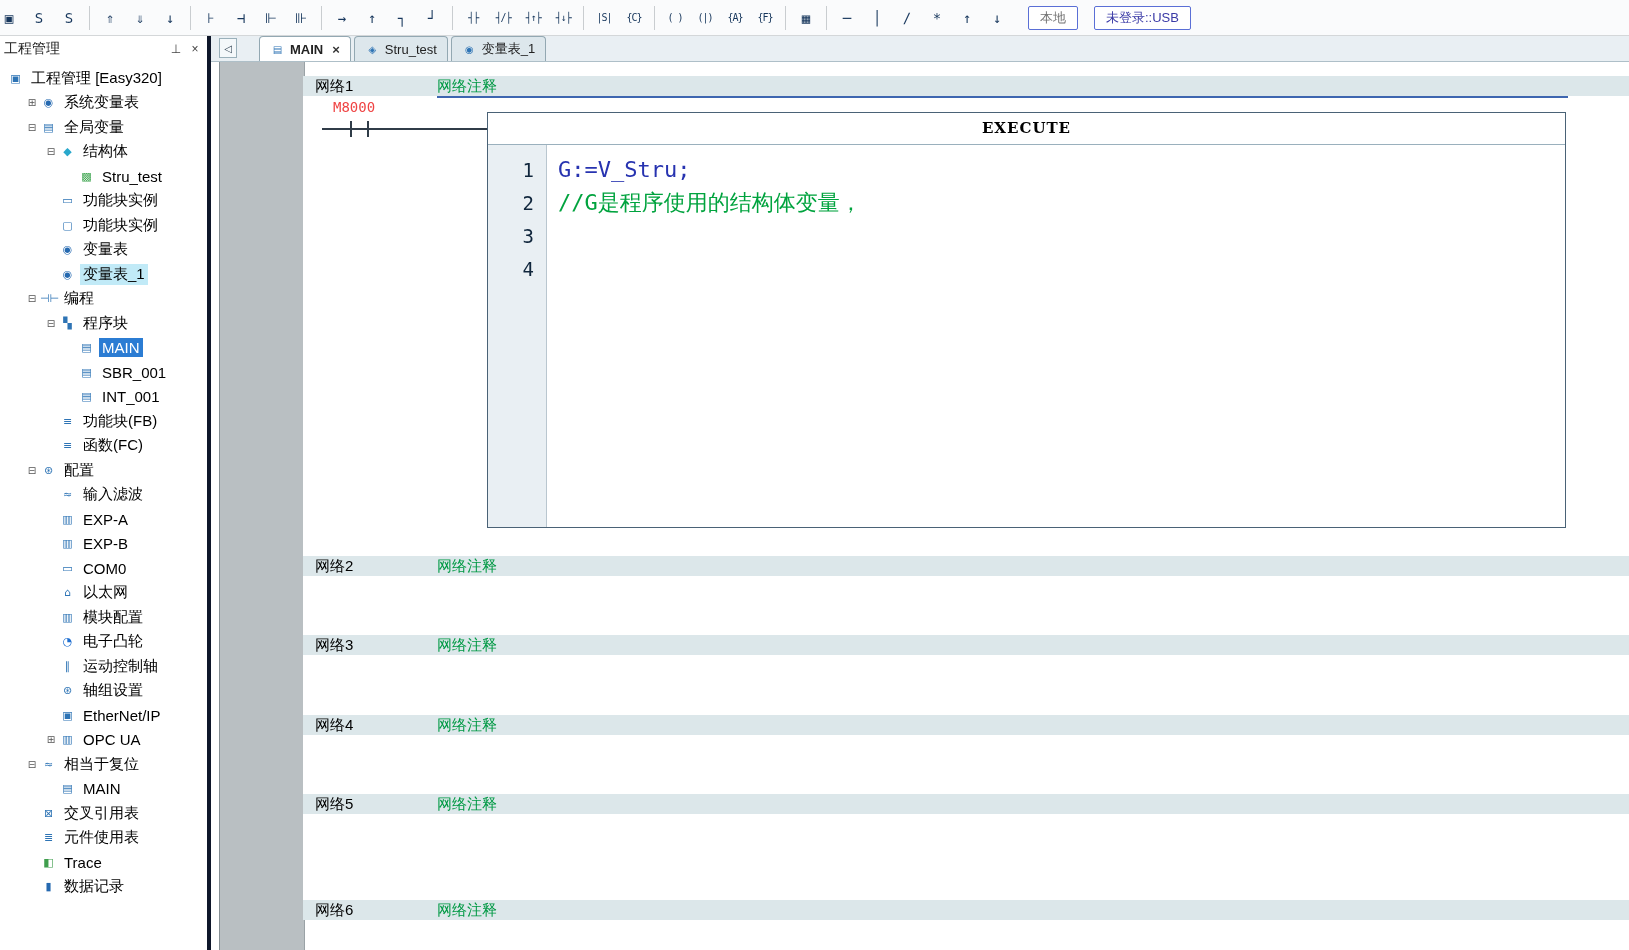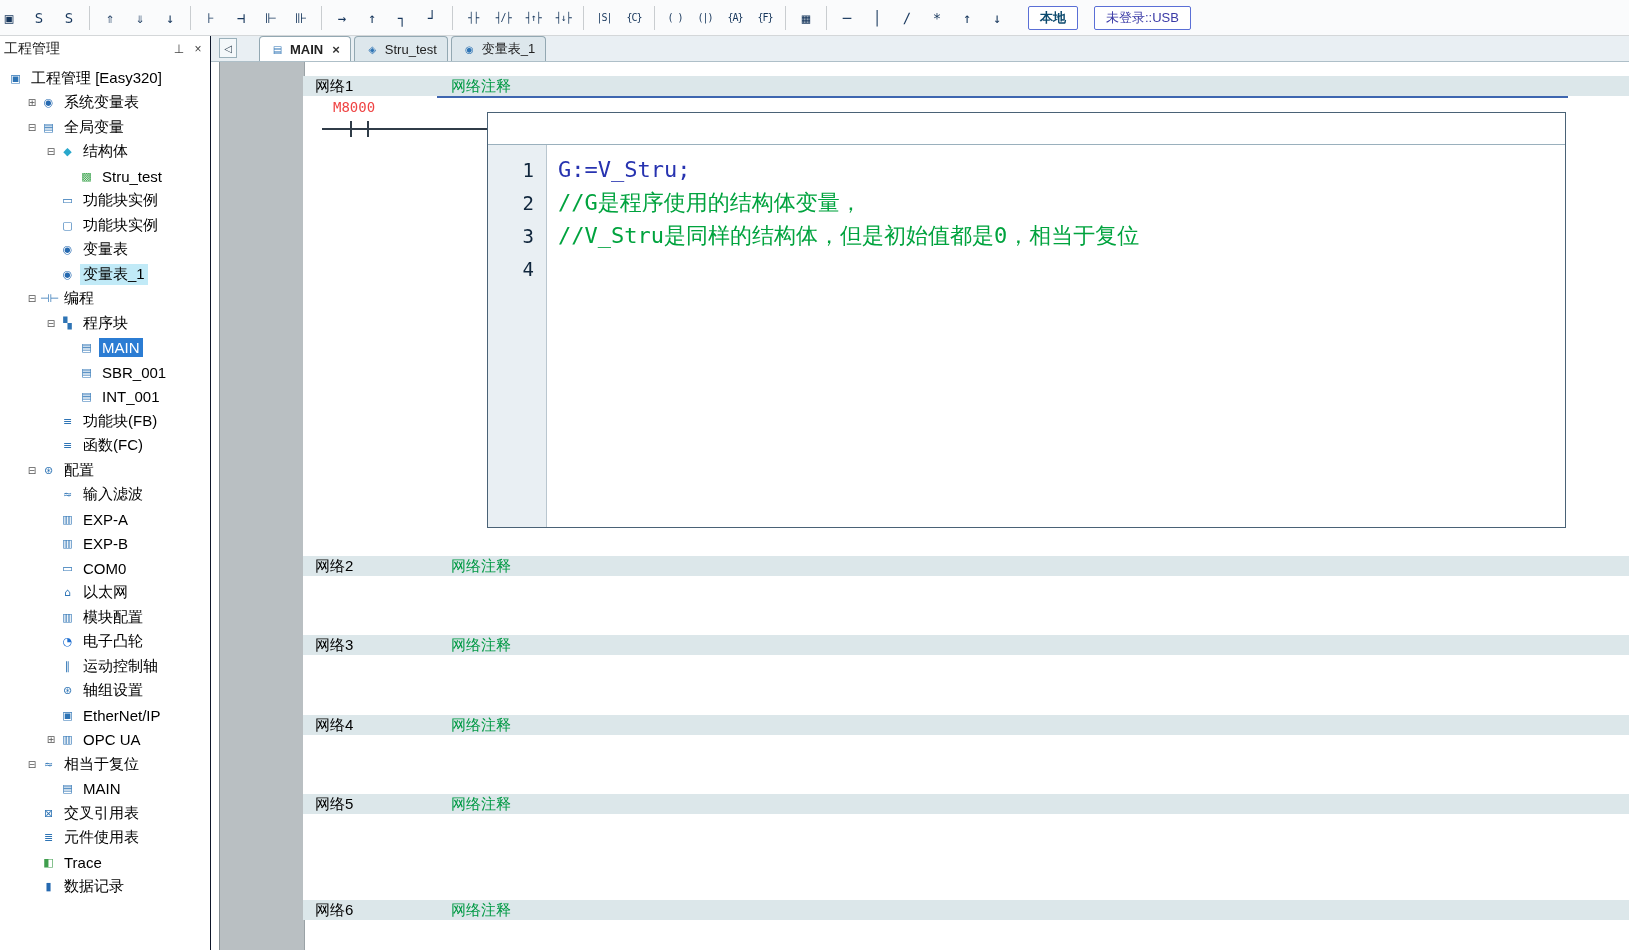--- a/index.html
+++ b/index.html
@@ -9,27 +9,27 @@
   
   #toolbar{position:absolute;left:0;top:0;width:100%;height:36px;background:#fafbfc;
            border-bottom:1px solid #d4d7d9;display:flex;align-items:center;box-sizing:border-box;}
   .tgroups{display:flex;align-items:center;margin-left:-6px;}
   .tbtn{width:30px;height:26px;border:none;background:transparent;color:#16365c;
         font-size:14px;font-family:"DejaVu Sans Mono","DejaVu Sans",monospace;padding:0;
         display:flex;align-items:center;justify-content:center;cursor:default;}
   .tbtn.small{font-size:10px;letter-spacing:-1px;}
   .tsep{width:1px;height:24px;background:#c9cdd0;margin:0 5px;flex:none;}
   .tool-toggle{margin-left:16px;padding:2px 11px;border:1px solid #5a6fd6;border-radius:2px;
-               background:#fff;color:#0c4a6e;font-size:13px;font-weight:bold;
+               background:#fff;color:#737373;font-size:13px;font-weight:normal;
                font-family:"Liberation Sans",sans-serif;}
   .tool-toggle.login{font-weight:normal;color:#3a3aa6;}
 
   
   #sidebar{position:absolute;left:0;top:36px;width:211px;bottom:0;background:#fff;
-           border-right:1px solid #0f172a;box-sizing:border-box;overflow:hidden;}
+           border-right:4px solid #0f172a;box-sizing:border-box;overflow:hidden;}
   .sb-head{height:26px;display:flex;align-items:center;padding:0 4px;}
   .sb-title{font-size:14px;color:#222;flex:1;white-space:nowrap;overflow:hidden;}
   .sb-pin,.sb-close{width:16px;height:16px;display:flex;align-items:center;justify-content:center;
                     font-size:12px;color:#444;margin-left:3px;}
   #tree{position:absolute;top:30px;left:0;right:0;bottom:0;overflow:hidden;}
   .trow{display:flex;align-items:center;height:24.5px;white-space:nowrap;}
   .exp{width:14px;text-align:center;font-size:10px;color:#555;flex:none;}
   .ti{width:17px;height:15px;margin:0 4px 0 1px;font-size:11px;line-height:15px;text-align:center;
       color:#2e74b5;flex:none;font-family:"DejaVu Sans",sans-serif;}
   .ti-struct,.ti-struct2{color:#29a8cc;}
@@ -56,21 +56,21 @@
            color:#2e74b5;margin-right:5px;}
   .tabclose{margin-left:9px;font-size:13px;color:#333;font-weight:bold;}
 
   
   #editor{position:absolute;left:211px;top:62px;right:0;bottom:0;background:#fff;overflow:hidden;}
   .gutterbar{position:absolute;left:8px;top:0;bottom:0;width:84px;background:#b9bfc2;
              border-left:1px solid #868f94;border-right:1px solid #9aa2a6;}
   #ladder{position:absolute;left:92px;top:0;right:0;bottom:0;padding-top:14px;}
   .nethdr{height:20px;background:#dce7ea;display:flex;align-items:center;}
   .netname{margin-left:12px;width:122px;font-size:15px;color:#000;flex:none;}
-  .netcomment{font-size:15px;color:#009944;margin-left:14px;}
+  .netcomment{font-size:15px;color:#009944;}
   .netbody{position:relative;background:#fff;}
 
   .rail-line{position:absolute;left:134px;top:0;width:1131px;height:2px;background:#3e66b0;}
   .contact-label{position:absolute;left:30px;top:3px;font-family:"DejaVu Sans Mono",monospace;
                  font-size:14px;color:#ef4444;}
   .wire-h{position:absolute;left:19px;top:32px;width:166px;height:2px;background:#303c48;}
   .contact-bar{position:absolute;top:25px;width:2px;height:16px;background:#303c48;}
   .contact-bar.b1{left:47px;}
   .contact-bar.b2{left:64px;}
 
@@ -346,32 +346,32 @@
             <span class="netname">网络1</span>
             <span class="netcomment">网络注释</span>
           </div>
           <div class="netbody" style="height: 460px;">
             <div class="rail-line"></div>
             <div class="contact-label">M8000</div>
             <div class="wire-h"></div>
             <div class="contact-bar b1"></div>
             <div class="contact-bar b2"></div>
             <div class="stblock">
+              <div class="stblock-title">EXECUTE</div>
               <div class="stbody">
                 <div class="strow">
                   <span class="stnum">1</span>
                   <span class="stcode code">G:=V_Stru;</span>
                 </div>
                 <div class="strow">
                   <span class="stnum">2</span>
                   <span class="stcode comment">//G是程序使用的结构体变量，</span>
                 </div>
                 <div class="strow">
                   <span class="stnum">3</span>
-                  <span class="stcode comment">//V_Stru是同样的结构体，但是初始值都是0，相当于复位</span>
                 </div>
                 <div class="strow">
                   <span class="stnum">4</span>
                   <span class="stcode code"></span>
                 </div>
               </div>
             </div>
           </div>
         </section>
         <section class="net">

